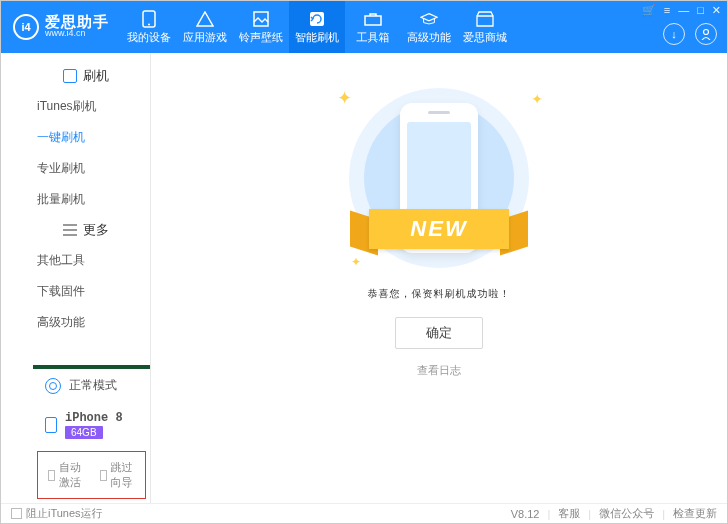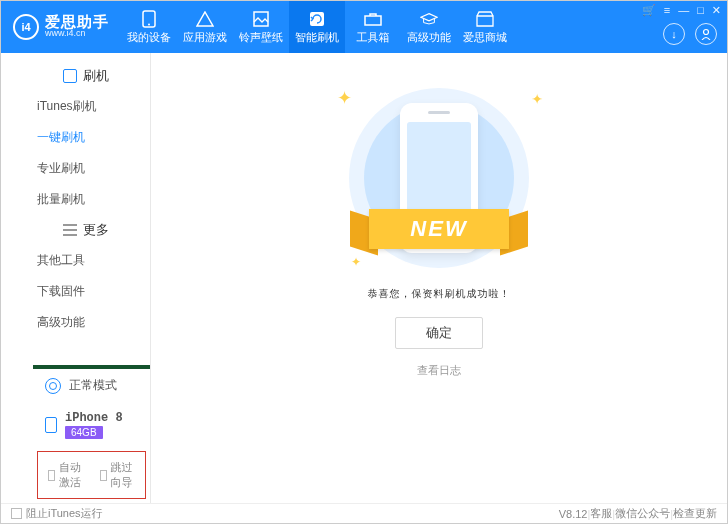--- a/index.html
+++ b/index.html
@@ -54,21 +54,21 @@
   .ribbon-main{ width:140px; height:40px; background:#ffc837; display:flex; align-items:center; justify-content:center; color:#fff; font-size:22px; font-weight:900; letter-spacing:2px; font-style:italic; box-shadow:0 2px 4px rgba(0,0,0,.12);}
   .star { position:absolute; color:#ffd24d; font-size:18px;}
   .star.s1{ top:4px; left:8px;} .star.s2{ top:8px; right:6px; font-size:14px;} .star.s3{ bottom:4px; left:22px; font-size:12px;}
   
   .success-text { margin-top:14px; font-size:10px; color:#333; letter-spacing:1px;}
   .ok-btn { margin-top:16px; border:1px solid #d8d8d8; background:#fff; padding:6px 30px; font-size:13px; color:#444; cursor:pointer; border-radius:2px;}
   .log-link { margin-top:14px; font-size:11px; color:#999; cursor:pointer;}
   
   .footer { height:20px; border-top:1px solid #eee; display:flex; align-items:center; font-size:11px; color:#888; padding:0 10px;}
   .footer .f-left{ display:flex; align-items:center; gap:4px;}
-  .footer .f-right{ margin-left:auto; display:flex; align-items:center; }
+  .footer .f-right{ margin-left:auto; display:flex; align-items:center; gap:8px;}
   .footer .sep{ color:#ddd;}
   
   svg { display:block; }
 </style>
 </head>
 <body>
 
 <div class="header">
   <div class="logo">
     <span class="logo-icon">i4</span>

